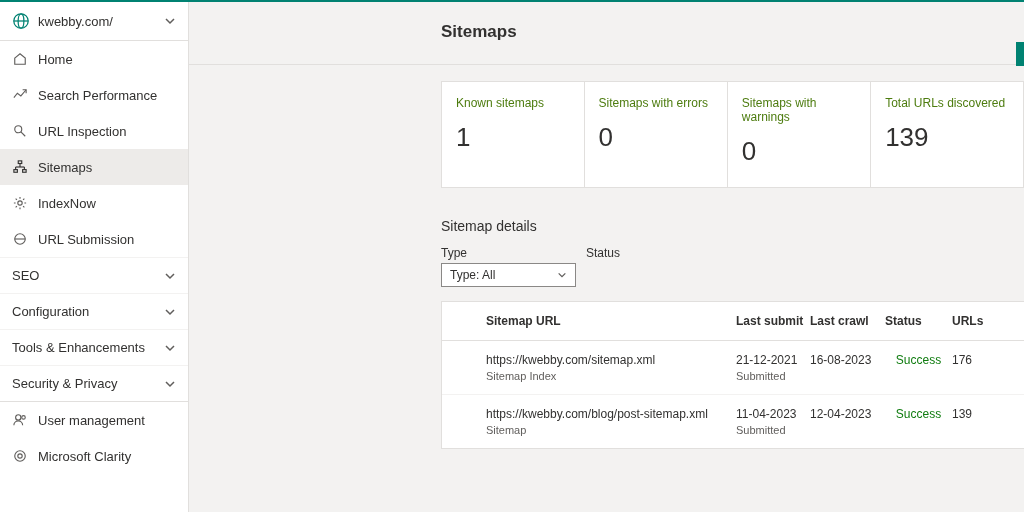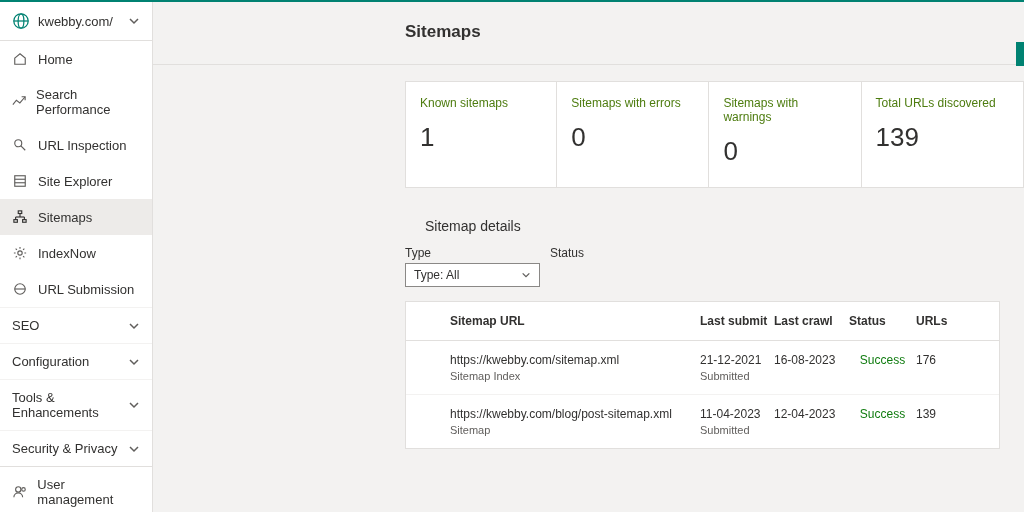--- a/index.html
+++ b/index.html
@@ -1,40 +1,40 @@
 <!DOCTYPE html>
 <html><head>
 <meta charset="utf-8">
 <style>
 * { box-sizing: border-box; margin: 0; padding: 0; }
 body { font-family: "Segoe UI", -apple-system, sans-serif; font-size: 13px; color: #323130; width: 1024px; height: 512px; overflow: hidden; background: #f3f2f1; }
 .topbar { height: 2px; background: #008272; width: 100%; }
 .layout { display: flex; height: 510px; }
-.sidebar { width: 153px; background: #fff; border-right: 1px solid #e1dfdd; overflow-y: auto; }
+.sidebar { width: 189px; background: #fff; border-right: 1px solid #e1dfdd; overflow-y: auto; }
 .site-selector { display: flex; align-items: center; padding: 10px 12px; border-bottom: 1px solid #e1dfdd; cursor: pointer; }
 .site-selector .name { flex: 1; margin-left: 8px; font-size: 13px; }
 .nav-item { display: flex; align-items: center; padding: 10px 12px; cursor: pointer; font-size: 13px; }
 .nav-item.active { background: #edebe9; }
 .nav-item .icon { width: 16px; height: 16px; margin-right: 10px; display: flex; align-items: center; justify-content: center; }
 .nav-item.indent { padding-left: 12px; }
 .nav-group { display: flex; align-items: center; justify-content: space-between; padding: 10px 12px; cursor: pointer; font-size: 13px; border-top: 1px solid #f3f2f1; }
 .nav-group:first-of-type { border-top: 1px solid #e1dfdd; }
 .nav-section-border { border-bottom: 1px solid #e1dfdd; }
 .chev { color: #605e5c; }
 .main { flex: 1; padding: 20px 0 0 0; overflow: hidden; position: relative; }
 .page-title { font-size: 17px; font-weight: 600; padding-left: 252px; margin-bottom: 22px; }
 .header-divider { height: 1px; background: #e1dfdd; margin-bottom: 16px; }
 .content { padding-left: 252px; }
 .stat-cards { display: flex; margin-bottom: 30px; }
 .stat-card { background: #fff; border: 1px solid #e1dfdd; padding: 14px 14px 20px 14px; width: 173px; }
 .stat-card + .stat-card { border-left: none; }
 .stat-card:last-child { width: 185px; }
 .stat-label { font-size: 12px; color: #4d7c0f; margin-bottom: 12px; }
 .stat-value { font-size: 26px; font-weight: 400; }
-.section-title { font-size: 14px; color: #323130; margin-bottom: 12px; margin-left: 20px; }
+.section-title { font-size: 14px; color: #323130; margin-bottom: 12px; }
 .filters { display: flex; gap: 10px; margin-bottom: 14px; }
 .filter { display: flex; flex-direction: column; }
 .filter-label { font-size: 12px; margin-bottom: 3px; }
 .select { display: flex; align-items: center; justify-content: space-between; border: 1px solid #8a8886; background: #fff; padding: 4px 8px; width: 135px; cursor: pointer; font-size: 12px; }
 .table { background: #fff; border: 1px solid #e1dfdd; width: 595px; }
 .thead, .trow { display: flex; align-items: flex-start; padding: 12px 14px; }
 .thead { border-bottom: 1px solid #e1dfdd; font-weight: 600; font-size: 12px; }
 .trow { border-bottom: 1px solid #f3f2f1; font-size: 12px; }
 .trow:last-child { border-bottom: none; }
 .col-url { flex: 0 0 280px; padding-left: 30px; }
@@ -89,30 +89,20 @@
     </div>
     <div class="nav-item">
       <span class="icon">
           <svg width="14" height="14" viewBox="0 0 16 16" fill="none" stroke="#605e5c" stroke-width="1.3">
             <circle cx="6" cy="6" r="4"></circle>
             <line x1="9" y1="9" x2="14" y2="14"></line>
           </svg>
         </span>
       <span>URL Inspection</span>
     </div>
-    <div class="nav-item">
-      <span class="icon">
-          <svg width="14" height="14" viewBox="0 0 16 16" fill="none" stroke="#605e5c" stroke-width="1.3">
-            <rect x="2" y="2" width="12" height="12"></rect>
-            <line x1="2" y1="6" x2="14" y2="6"></line>
-            <line x1="2" y1="10" x2="14" y2="10"></line>
-          </svg>
-        </span>
-      <span>Site Explorer</span>
-    </div>
     <div class="nav-item active">
       <span class="icon">
           <svg width="14" height="14" viewBox="0 0 16 16" fill="none" stroke="#323130" stroke-width="1.3">
             <rect x="6" y="1" width="4" height="3"></rect>
             <rect x="1" y="11" width="4" height="3"></rect>
             <rect x="11" y="11" width="4" height="3"></rect>
             <line x1="8" y1="4" x2="8" y2="8"></line>
             <line x1="3" y1="11" x2="3" y2="8"></line>
             <line x1="13" y1="11" x2="13" y2="8"></line>
             <line x1="3" y1="8" x2="13" y2="8"></line>

